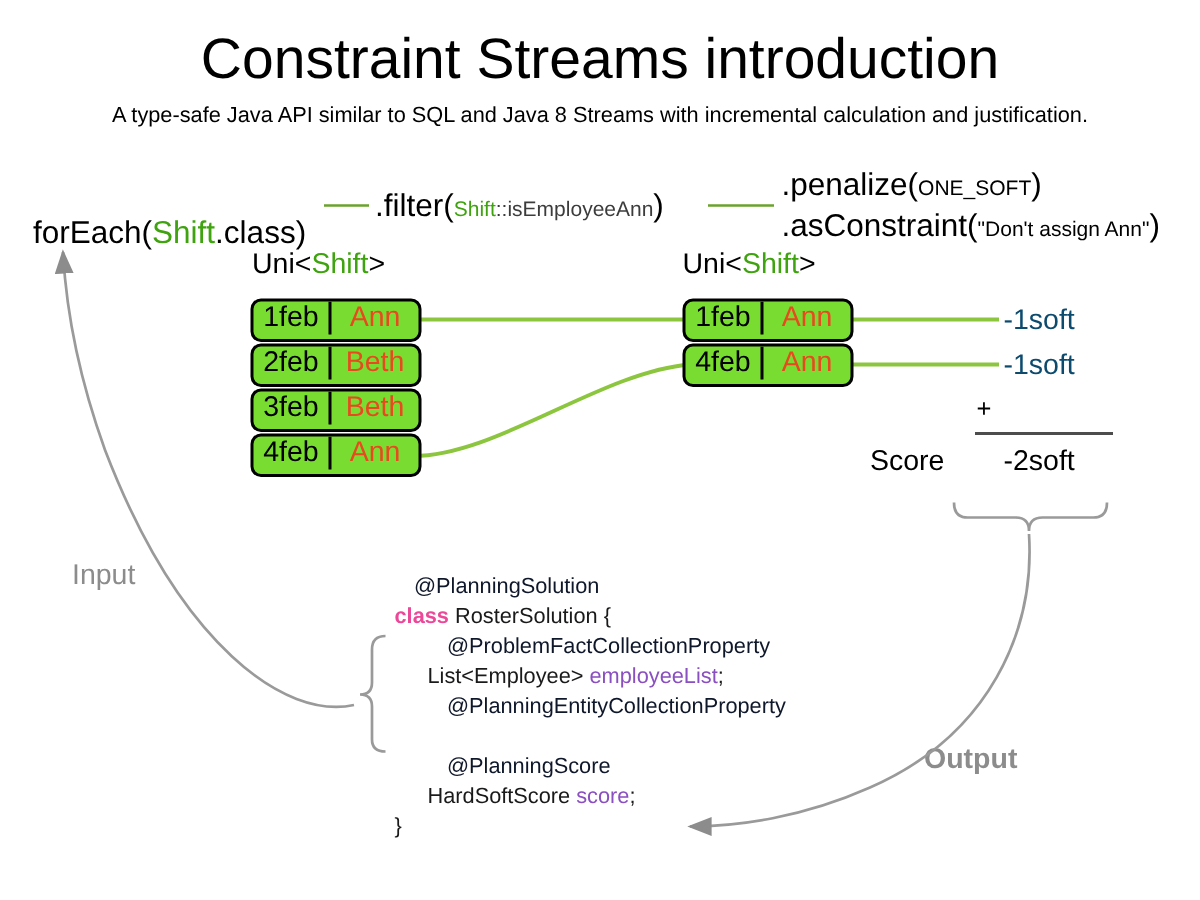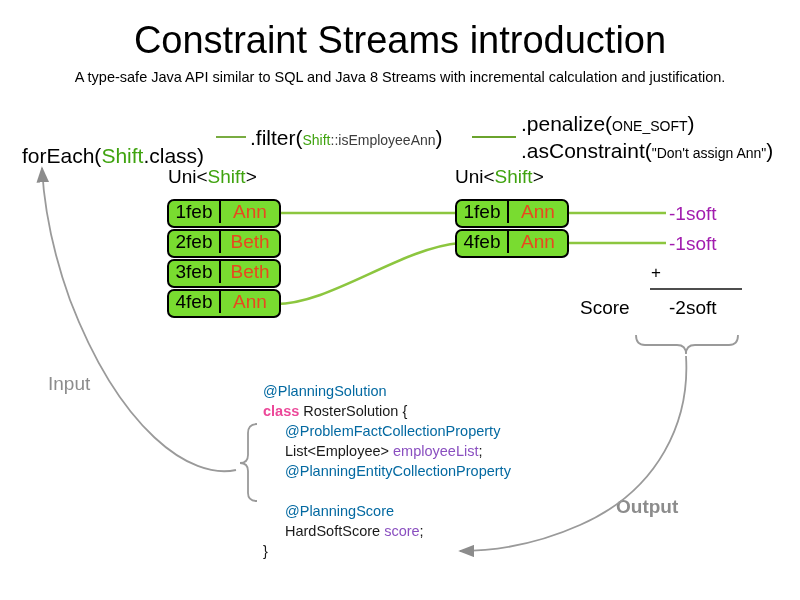--- a/index.html
+++ b/index.html
@@ -50,38 +50,38 @@
     display:flex;align-items:center;justify-content:center;
     font-size:19px;color:#000;
   }
   .shiftbox .name{
     width:58px;box-sizing:border-box;
     display:flex;align-items:center;justify-content:center;
     font-size:19px;color:#e8491f;
   }
 
   
-  .softtxt{font-size:19px;line-height:22px;color:#a21caf;}
+  .softtxt{font-size:19px;line-height:22px;color:#0c4a6e;}
   #soft1{left:669px;top:203px;}
   #soft2{left:669px;top:233px;}
 
   #plus{left:651px;top:263px;font-size:17px;color:#000;}
   #sumrule{left:650px;top:288px;width:92px;height:1.6px;background:#4d4d4d;}
   #scorelabel{left:580px;top:297px;font-size:19px;color:#000;}
   #total{left:669px;top:297px;font-size:19px;color:#000;}
 
   
   .sidelabel{font-size:19px;color:#8c8c8c;}
   #inputlabel{left:48px;top:373px;}
   #outputlabel{left:616px;top:496px;font-weight:bold;}
 
   
   #codeblock{left:263px;top:381px;font-size:14.5px;line-height:20px;color:#1a1a1a;}
   #codeblock .row{height:20px;}
-  .anno{color:#0369a1;}
+  .anno{color:#0f172a;margin-left:13px;}
   .kw{color:#ec4899;font-weight:bold;}
   .field{color:#8a4fc0;}
   .type-green{color:#3fa30f;}
   .ind1{padding-left:22px;display:inline-block;}
 
   svg.ovl{position:absolute;left:0;top:0;width:800px;height:600px;overflow:visible;pointer-events:none;}
 </style>
 </head>
 <body>
 

